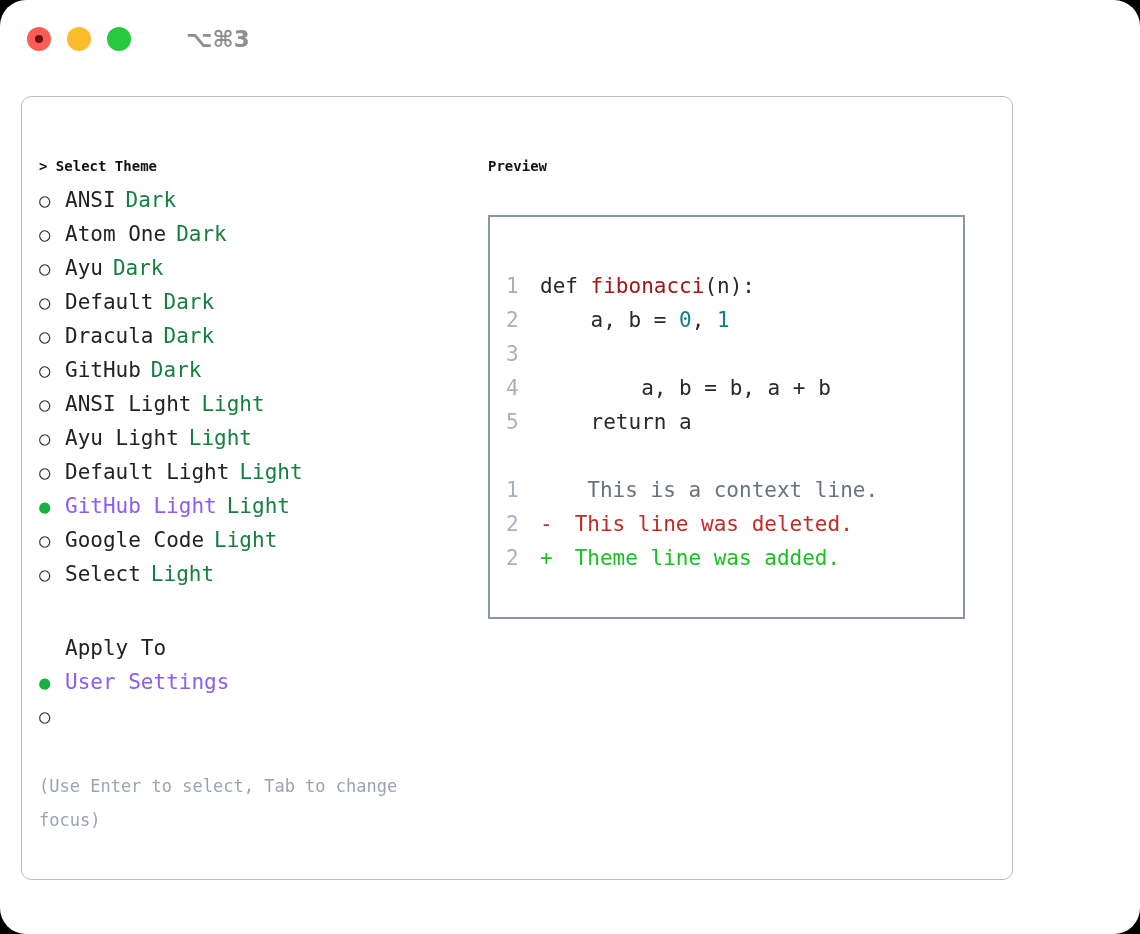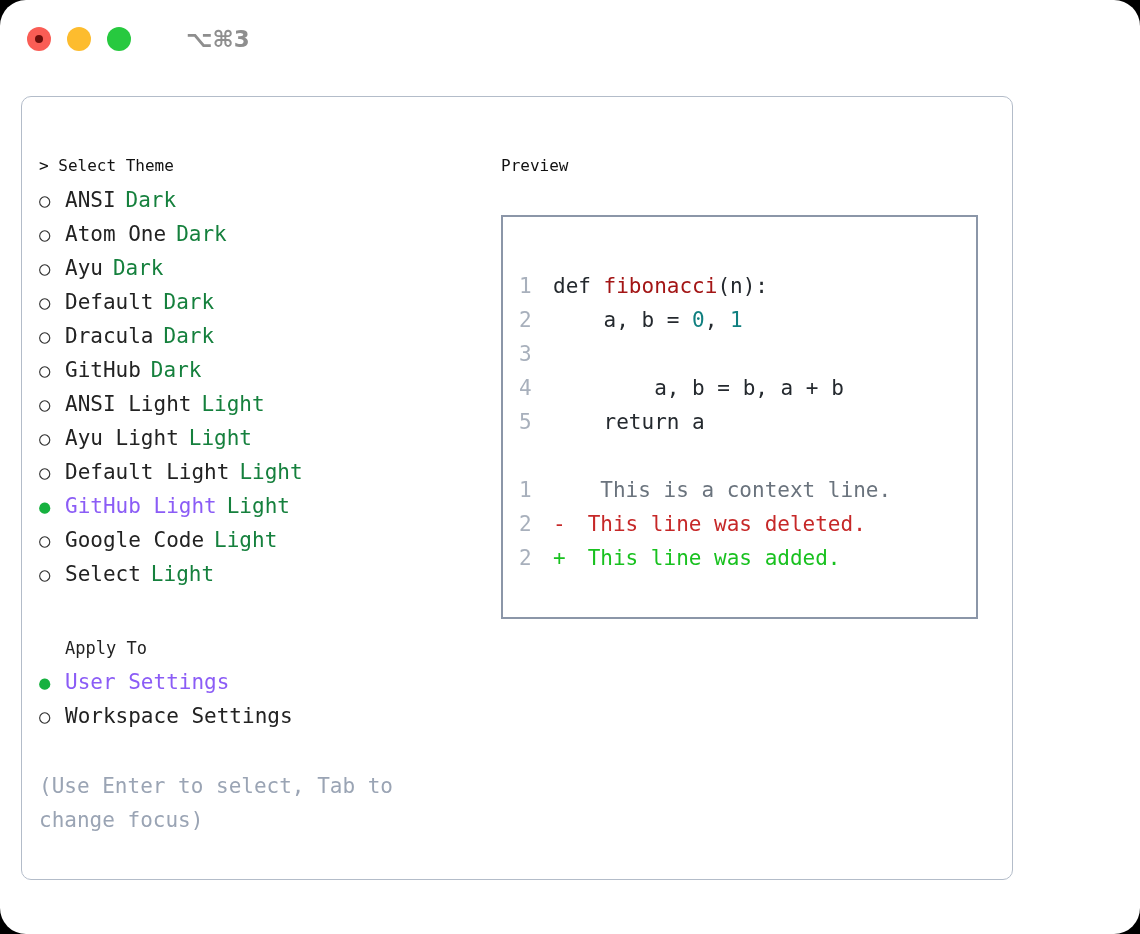--- a/index.html
+++ b/index.html
@@ -86,22 +86,22 @@
   }
 
   
   .left-col {
     position: absolute;
     left: 17px;
     top: 52px;
     width: 440px;
   }
   .section-title {
-    font-size: 16px;
-    font-weight: normal;
+    font-size: 14px;
+    font-weight: bold;
     color: #111111;
     line-height: 34px;
     white-space: pre;
   }
   .theme-list, .apply-list {
     margin: 0;
     padding: 0;
     list-style: none;
   }
   .opt-row {
@@ -127,38 +127,38 @@
     color: #8b5cf6;
   }
   .opt-variant {
     color: #15803d;
     margin-left: 10px;
   }
   .apply-block {
     margin-top: 40px;
   }
   .apply-heading {
-    font-size: 17px;
+    font-size: 21px;
     color: #222222;
     line-height: 34px;
     padding-left: 26px;
     white-space: pre;
   }
   .hint {
     margin-top: 36px;
-    font-size: 21px;
+    font-size: 17px;
     line-height: 34px;
     color: #9aa4b4;
     width: 400px;
   }
 
   
   .right-col {
     position: absolute;
-    left: 479px;
+    left: 466px;
     top: 52px;
     width: 490px;
   }
   .preview-box {
     margin-top: 32px;
     width: 477px;
     height: 404px;
     border: 2px solid #8b96a8;
     box-sizing: border-box;
     position: relative;
@@ -228,40 +228,40 @@
             <li class="opt-row"><span class="bullet">○</span><span class="opt-label">Default Light</span><span class="opt-variant">Light</span></li>
             <li class="opt-row sel"><span class="bullet sel">●</span><span class="opt-label">GitHub Light</span><span class="opt-variant">Light</span></li>
             <li class="opt-row"><span class="bullet">○</span><span class="opt-label">Google Code</span><span class="opt-variant">Light</span></li>
             <li class="opt-row"><span class="bullet">○</span><span class="opt-label">Select</span><span class="opt-variant">Light</span></li>
           </ul>
 
         <div class="apply-block">
           <div class="apply-heading">Apply To</div>
           <ul class="apply-list" id="apply-list">
               <li class="opt-row sel"><span class="bullet sel">●</span><span class="opt-label">User Settings</span></li>
-              <li class="opt-row"><span class="bullet">○</span><span class="opt-label">Workspace Settings</span></li>
+              <li class="opt-row"><span class="bullet">○</span></li>
             </ul>
         </div>
 
         <div class="hint">(Use Enter to select, Tab to change focus)</div>
       </div>
 
       <div class="right-col">
         <div class="section-title">Preview</div>
         <div class="preview-box">
           <div class="code-area" id="code-area">
               <div class="code-line"><span class="lnum">1</span><span class="ctext"><span class="tok-plain">def </span><span class="tok-fn">fibonacci</span><span class="tok-plain">(n):</span></span></div>
               <div class="code-line"><span class="lnum">2</span><span class="ctext"><span class="tok-plain">    a, b = </span><span class="tok-num">0</span><span class="tok-plain">, </span><span class="tok-num">1</span></span></div>
               <div class="code-line"><span class="lnum">3</span></div>
               <div class="code-line"><span class="lnum">4</span><span class="ctext"><span class="tok-plain">        a, b = b, a + b</span></span></div>
               <div class="code-line"><span class="lnum">5</span><span class="ctext"><span class="tok-plain">    return a</span></span></div>
               <div class="diff-block">
                 <div class="code-line"><span class="lnum">1</span><span class="dmark diff-ctx"> </span><span class="diff-ctx">  This is a context line.</span></div>
                 <div class="code-line"><span class="lnum">2</span><span class="dmark diff-del">-</span><span class="diff-del"> This line was deleted.</span></div>
-                <div class="code-line"><span class="lnum">2</span><span class="dmark diff-add">+</span><span class="diff-add"> This line was added.</span></div>
+                <div class="code-line"><span class="lnum">2</span><span class="dmark diff-add">+</span><span class="diff-add"> Theme line was added.</span></div>
               </div>
             </div>
         </div>
       </div>
 
     </div>
   </div>
 </div>
 
 </body></html>

